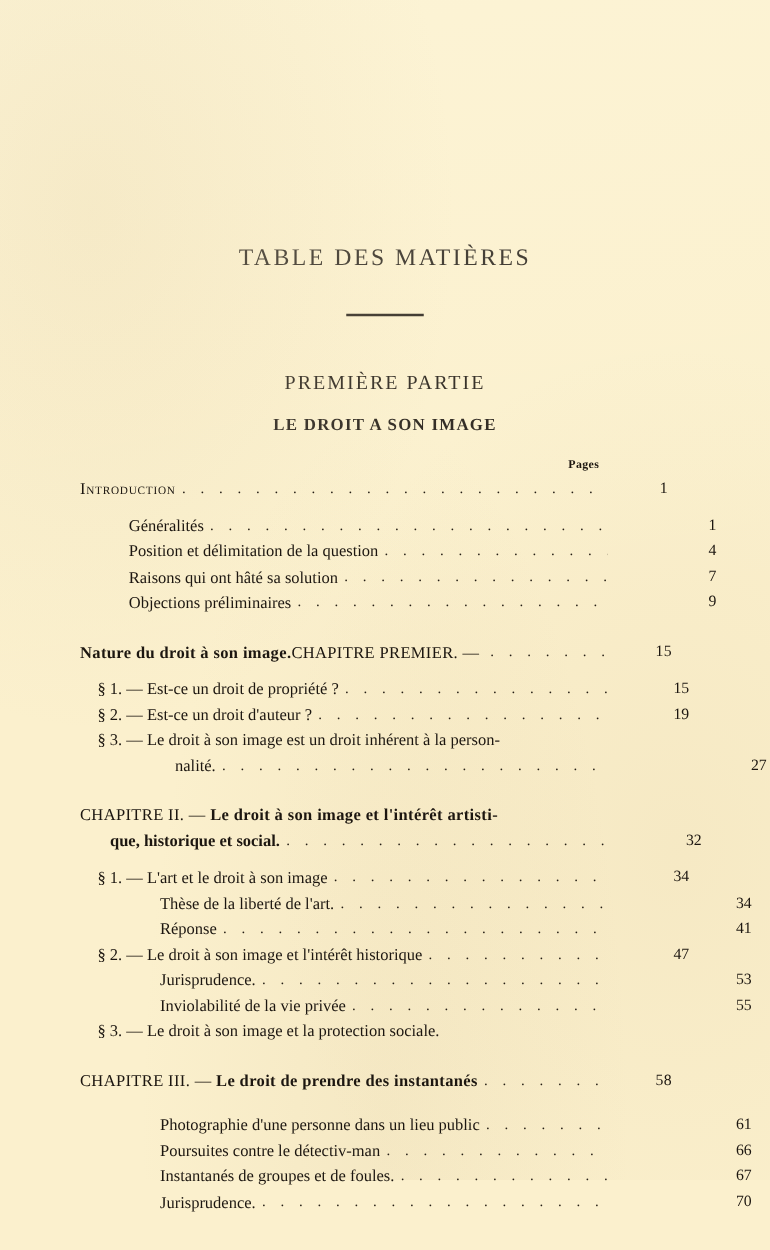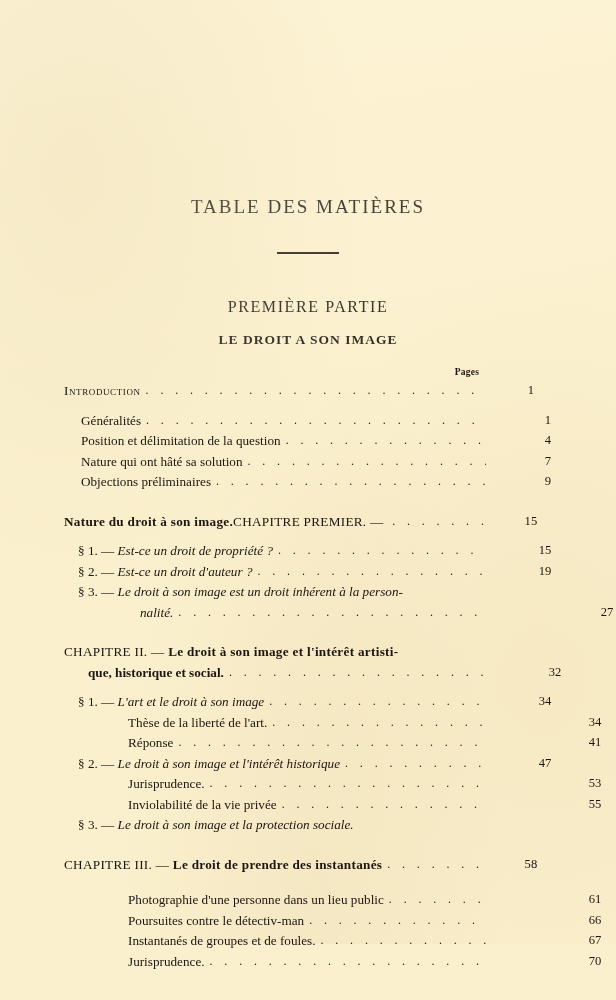--- a/index.html
+++ b/index.html
@@ -111,30 +111,30 @@
     position: absolute;
     left: 444px;
     width: 46px;
     text-align: center;
     font-size: 12.6px;
   }
   .entry.no-leader .leader { visibility: hidden; }
 
   
   .lvl-chapter { margin-left: 64px; justify-content: center; }
-  .lvl-sub     { margin-left: 81px; }
+  .lvl-sub     { margin-left: 103px; }
   .lvl-para    { margin-left: 78px; }
   .lvl-deep    { margin-left: 128px; }
 
   
   .cont-chapter { margin-left: 88px; }
   .cont-para    { margin-left: 140px; }
 
   .bold { font-weight: bold; }
-  .ital { font-style: italic; }
+  .ital { }
   .smallcaps {
     font-variant: small-caps;
     letter-spacing: 0.6px;
   }
   .chapter-head {
     letter-spacing: 0.3px;
   }
   .gap-sm { height: 9px; }
   .gap-md { height: 15px; }
   .gap-lg { height: 19px; }
@@ -173,21 +173,21 @@
       <span class="label">Généralités</span>
       <span class="leader">. . . . . . . . . . . . . . . . . . . . . . . . . . . . . . . . . . . . . . . . . . . . . . . . . . . . . . . . . . . . . . . . . . . . . . . . .</span>
       <span class="page-num">1</span>
     </div>
     <div class="entry lvl-sub">
       <span class="label">Position et délimitation de la question</span>
       <span class="leader">. . . . . . . . . . . . . . . . . . . . . . . . . . . . . . . . . . . . . . . . . . . . . . . . . . . . . . . . . . . . . . . . . . . . . . . . .</span>
       <span class="page-num">4</span>
     </div>
     <div class="entry lvl-sub">
-      <span class="label">Nature qui ont hâté sa solution</span>
+      <span class="label">Raisons qui ont hâté sa solution</span>
       <span class="leader">. . . . . . . . . . . . . . . . . . . . . . . . . . . . . . . . . . . . . . . . . . . . . . . . . . . . . . . . . . . . . . . . . . . . . . . . .</span>
       <span class="page-num">7</span>
     </div>
     <div class="entry lvl-sub">
       <span class="label">Objections préliminaires</span>
       <span class="leader">. . . . . . . . . . . . . . . . . . . . . . . . . . . . . . . . . . . . . . . . . . . . . . . . . . . . . . . . . . . . . . . . . . . . . . . . .</span>
       <span class="page-num">9</span>
     </div>
 
     <div class="gap-lg"></div>

